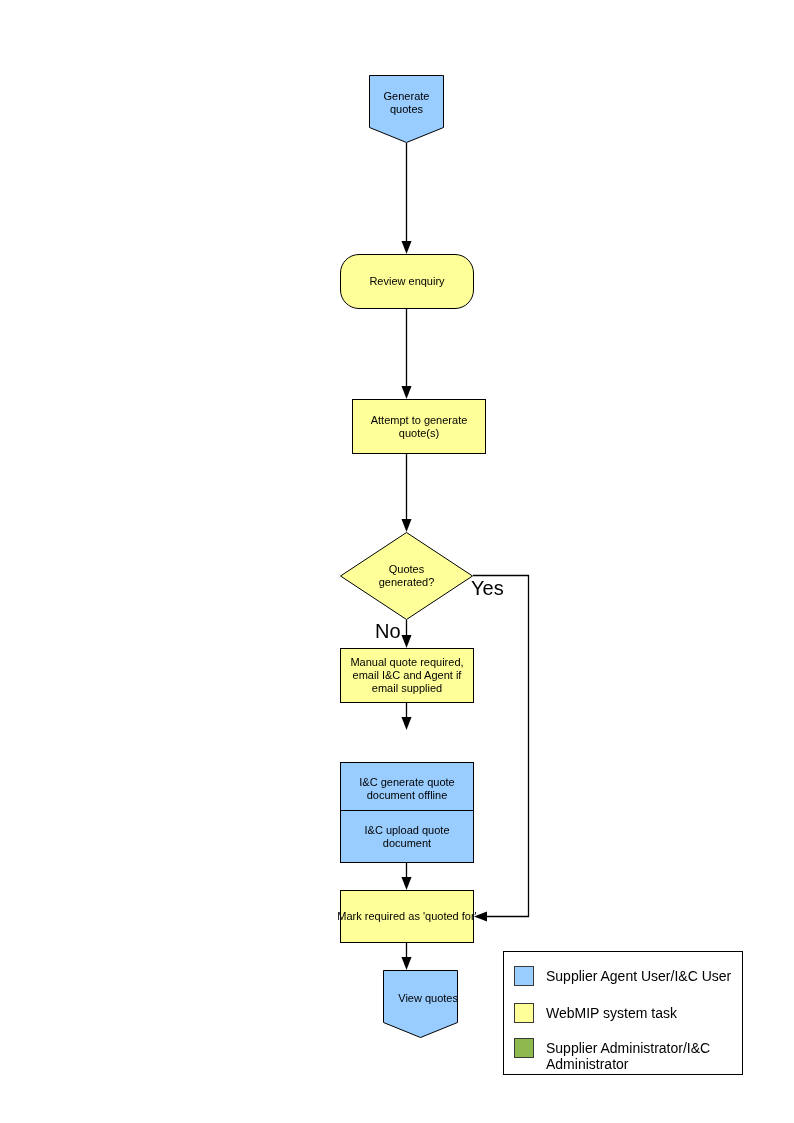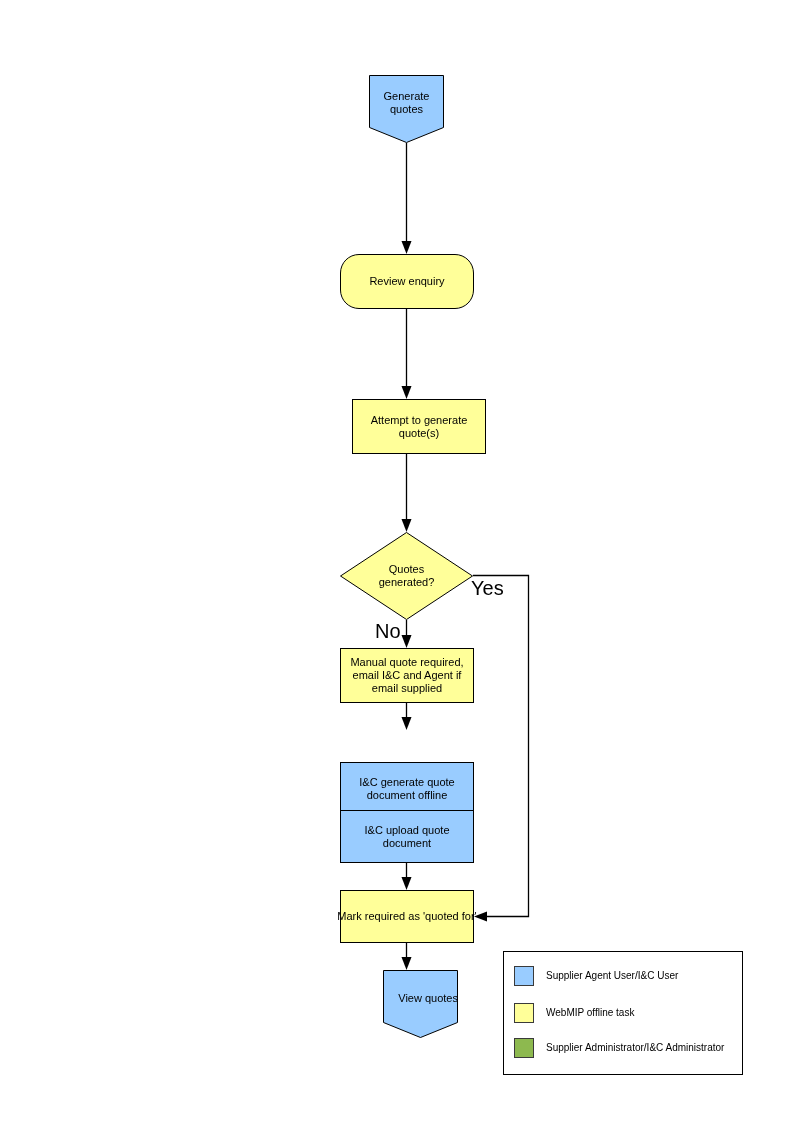--- a/index.html
+++ b/index.html
@@ -68,21 +68,21 @@
     align-items: flex-start;
   }
   .legend-swatch {
     width: 20px; height: 20px;
     border: 1px solid #3a3a3a;
     box-sizing: border-box;
     flex: 0 0 auto;
     margin-right: 12px;
   }
   .legend-label {
-    font-size: 10px;
+    font-size: 14px;
     line-height: 16px;
     padding-top: 2px;
     max-width: 190px;
   }
   .legend-row.single .legend-label { padding-top: 2px; }
 </style>
 </head>
 <body>
 
 <div class="page">
@@ -160,21 +160,21 @@
     <div class="shape-label nowrap">View quotes</div>
   </div>
 
   <div class="legend">
     <div class="legend-row single" style="top:14px;">
       <div class="legend-swatch" style="background-color: rgb(153, 204, 255);"></div>
       <div class="legend-label">Supplier Agent User/I&amp;C User</div>
     </div>
     <div class="legend-row single" style="top:51px;">
       <div class="legend-swatch" style="background-color: rgb(255, 255, 153);"></div>
-      <div class="legend-label">WebMIP offline task</div>
+      <div class="legend-label">WebMIP system task</div>
     </div>
     <div class="legend-row" style="top:86px;">
       <div class="legend-swatch" style="background-color: rgb(141, 185, 79);"></div>
       <div class="legend-label">Supplier Administrator/I&amp;C Administrator</div>
     </div>
   </div>
 
 </div>
 
 </body></html>

